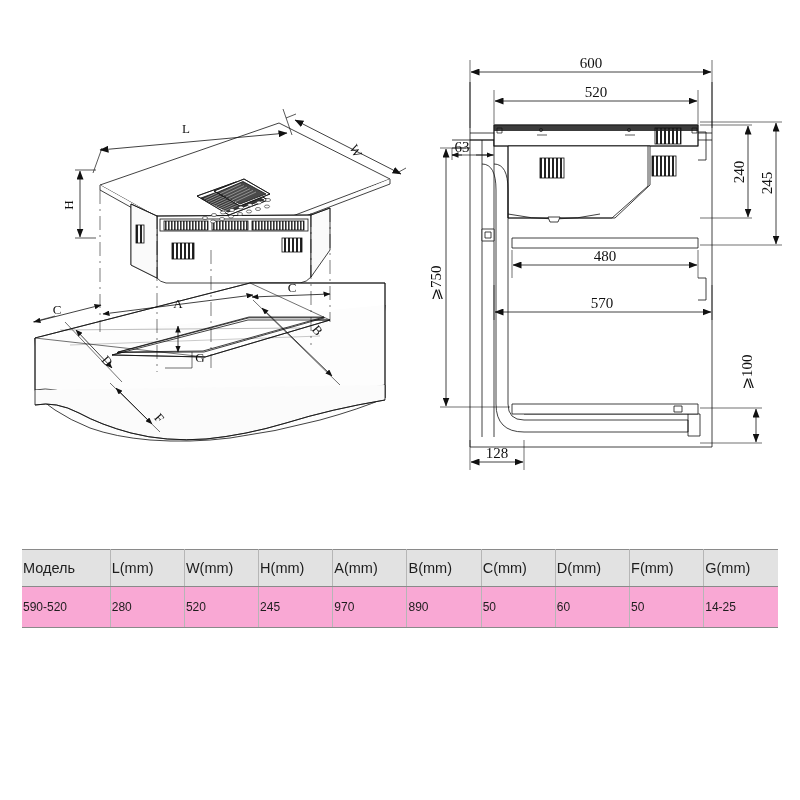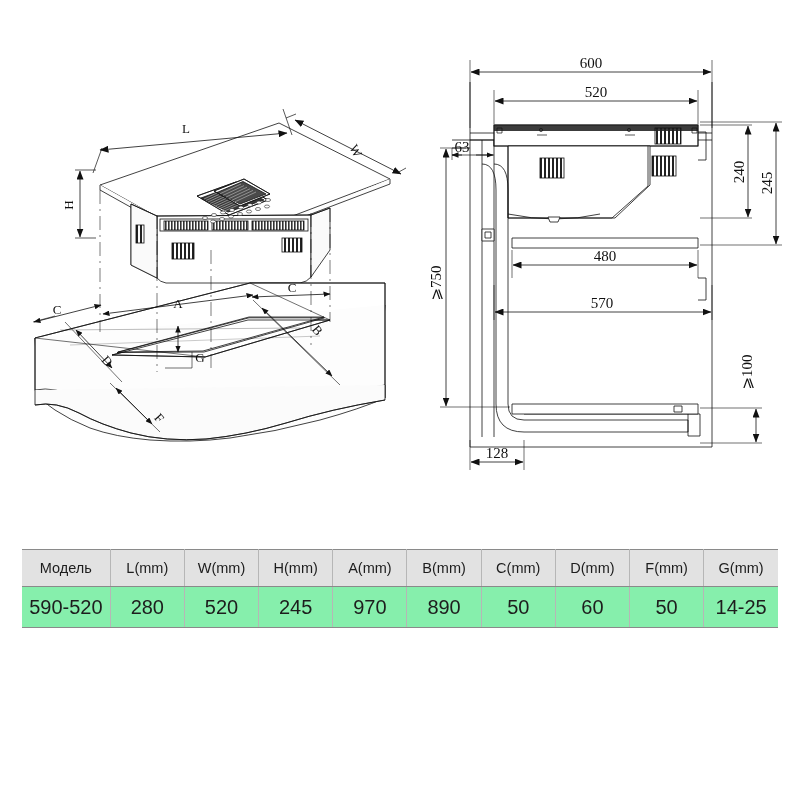--- a/index.html
+++ b/index.html
@@ -37,38 +37,38 @@
     width: 756px;
   }
   table.spec-table {
     border-collapse: collapse;
     width: 756px;
     table-layout: fixed;
     font-family: "Liberation Sans", sans-serif;
   }
   table.spec-table th,
   table.spec-table td {
-    text-align: center;
+    text-align: left;
     vertical-align: middle;
     font-weight: normal;
     color: #1d1d1d;
     border-left: 1px solid #b6b6b6;
     border-right: 1px solid #b6b6b6;
   }
   table.spec-table thead th {
     background: #e2e2e2;
     height: 34px;
     font-size: 14.5px;
     border-top: 1px solid #8a8a8a;
     border-bottom: 1px solid #8a8a8a;
   }
   table.spec-table tbody td {
-    background: #86efac;
+    background: #f9a8d4;
     height: 38px;
-    font-size: 20px;
+    font-size: 12px;
     border-bottom: 1px solid #8a8a8a;
   }
   table.spec-table thead th:first-child,
   table.spec-table tbody td:first-child {
     border-left: none;
   }
   table.spec-table thead th:last-child,
   table.spec-table tbody td:last-child {
     border-right: none;
   }

